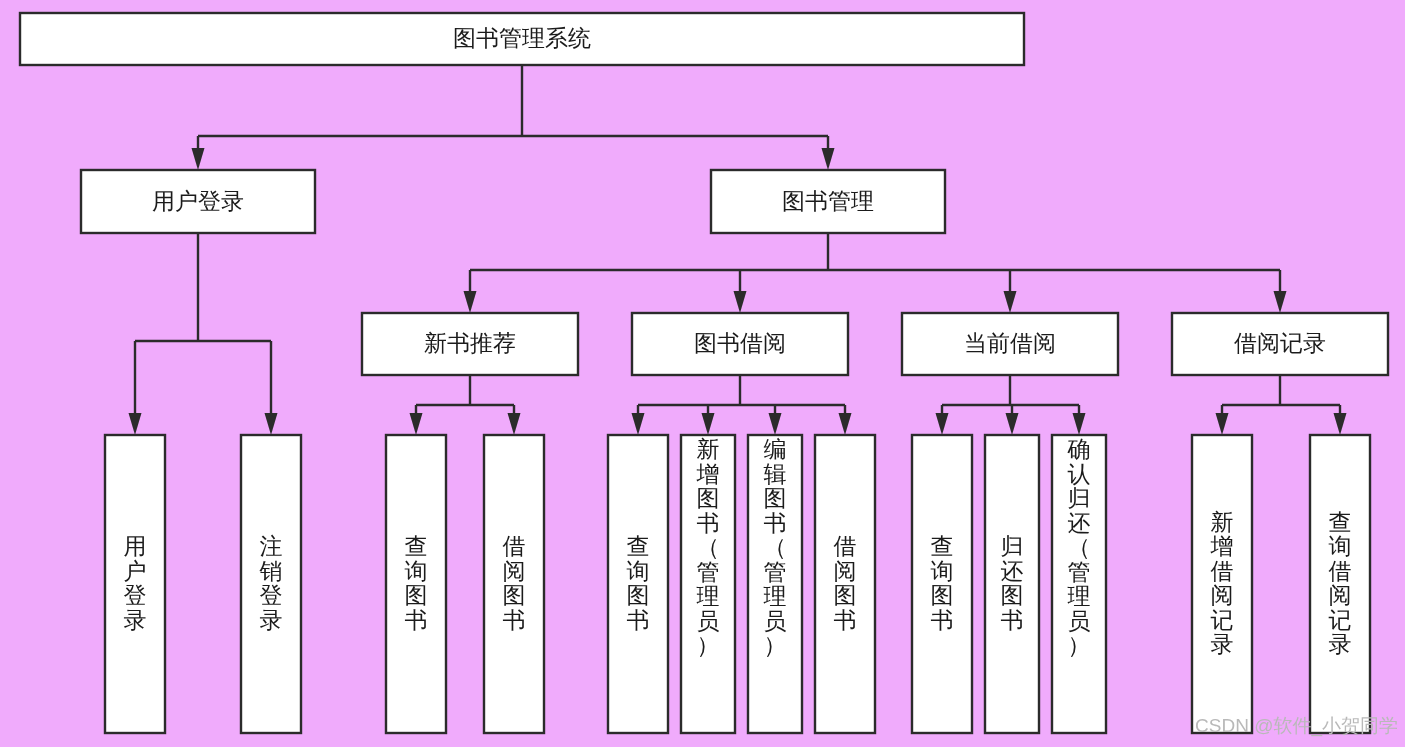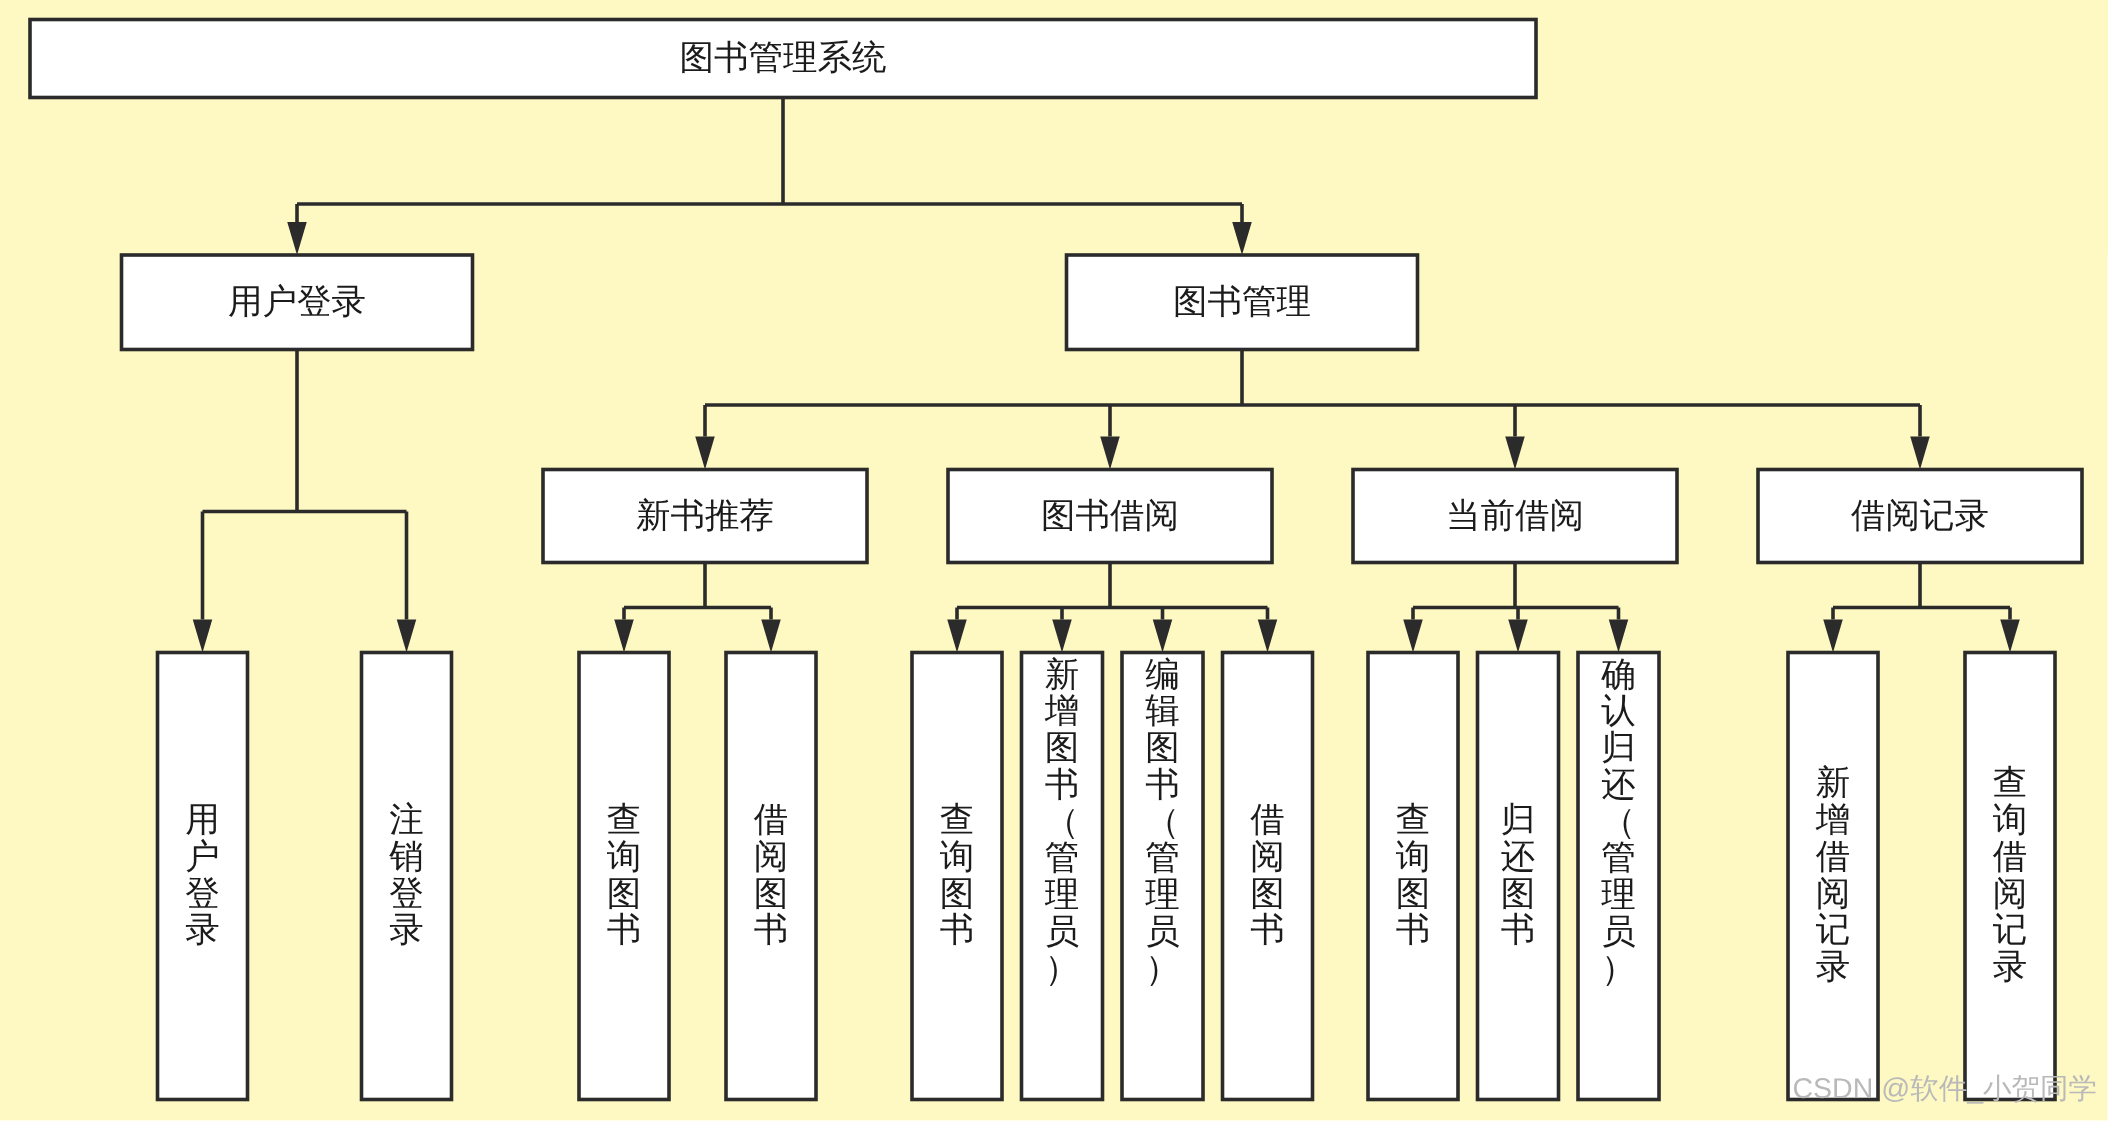--- a/index.html
+++ b/index.html
@@ -8,21 +8,21 @@
     padding: 0;
     background: #ffffff;
   }
   body {
     font-family: "Liberation Sans", "DejaVu Sans", sans-serif;
   }
   #diagram-root {
     position: relative;
     width: 1405px;
     height: 747px;
-    background: #fef9c3;
+    background: #f0abfc;
     overflow: hidden;
   }
   svg.diagram-canvas {
     position: absolute;
     left: 0;
     top: 0;
     width: 1405px;
     height: 747px;
   }
   .node-box {

